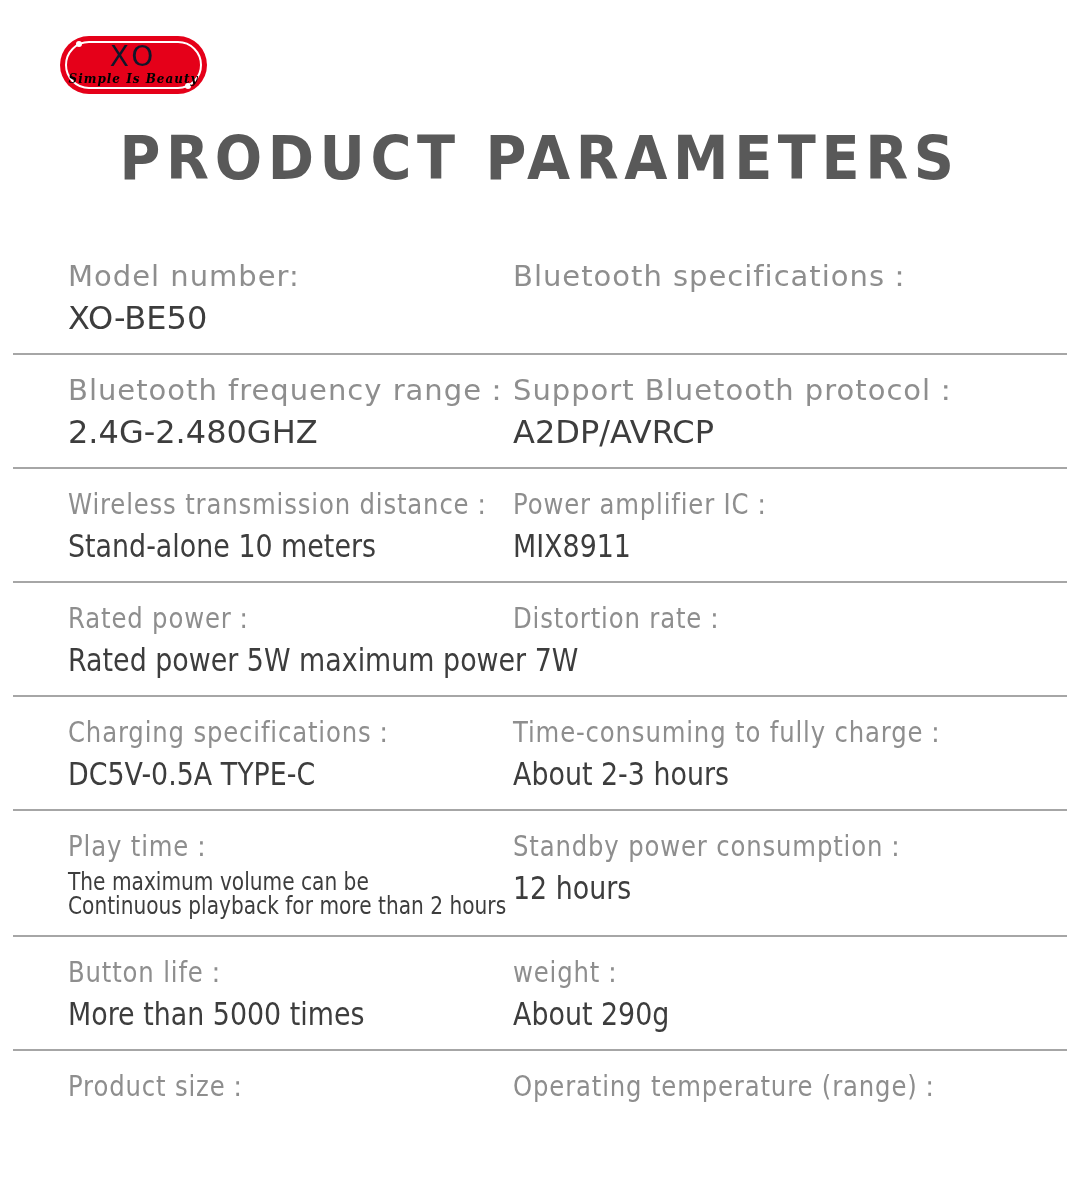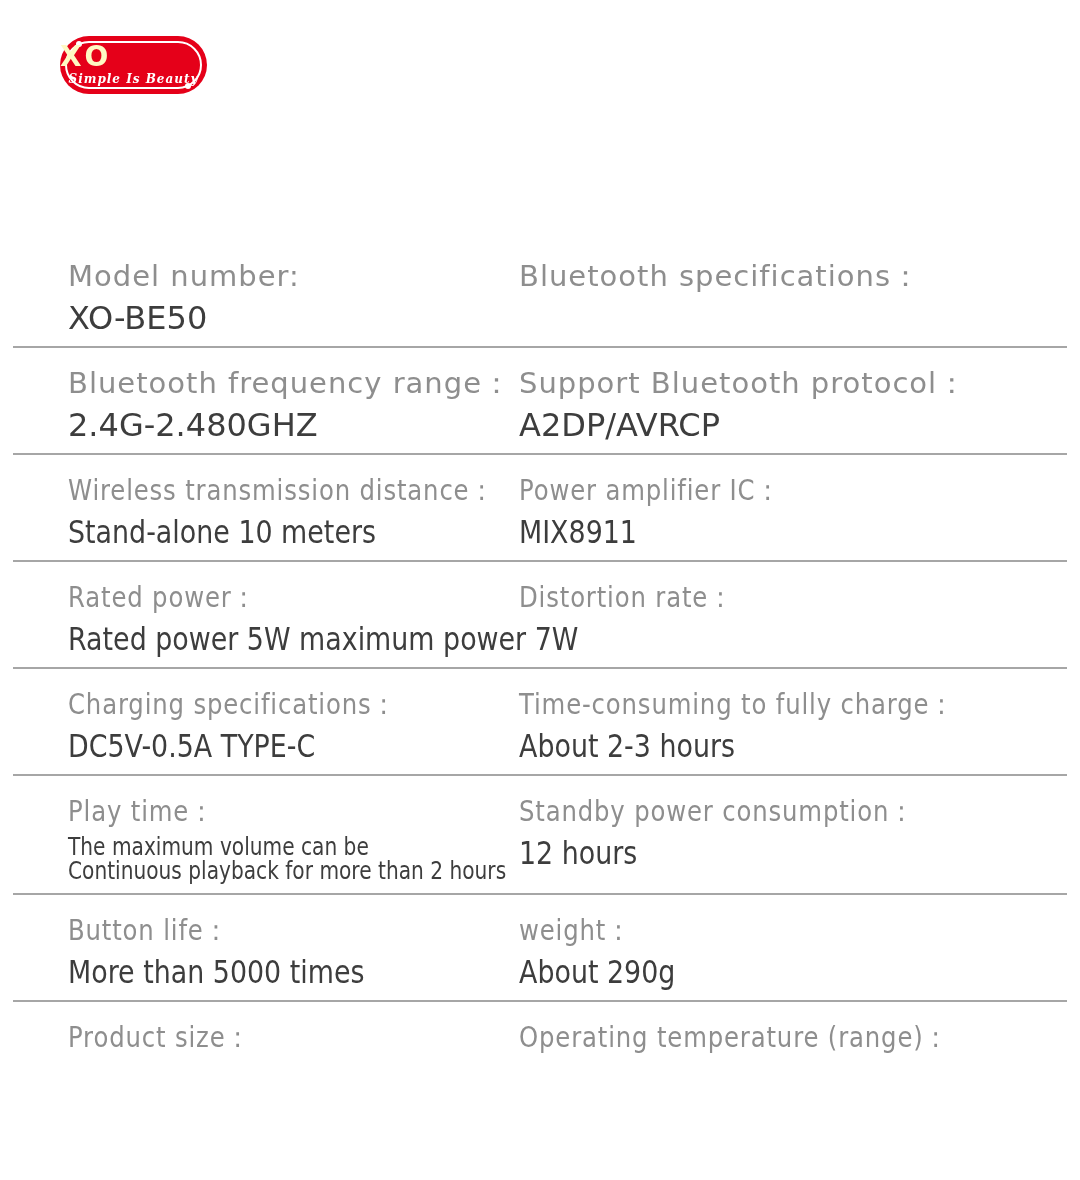--- a/index.html
+++ b/index.html
@@ -40,32 +40,32 @@
     width: 6px;
     height: 6px;
     border-radius: 50%;
     background: #ffffff;
   }
   .logo-dot.tl { left: 16px; top: 5px; }
   .logo-dot.br { right: 16px; bottom: 5px; }
   .logo-xo {
     position: absolute;
     left: 0; right: 0; top: 7px;
-    text-align: left;
-    color: #fef9c3;
-    font-weight: 700;
+    text-align: center;
+    color: #0f172a;
+    font-weight: 400;
     font-size: 28px;
     line-height: 28px;
     letter-spacing: 4px;
   }
   .logo-tagline {
     position: absolute;
     left: 0; right: 0; top: 36px;
     text-align: center;
-    color: #ffffff;
+    color: #000000;
     font-family: "DejaVu Serif", "Liberation Serif", serif;
     font-style: italic;
     font-weight: 700;
     font-size: 12px;
     line-height: 14px;
     letter-spacing: 1px;
   }
 
   
   .title-wrap {
@@ -90,24 +90,23 @@
   
   .spec-table {
     position: absolute;
     left: 13px;
     top: 250px;
     width: 1054px;
   }
   .row {
     display: grid;
     grid-template-columns: 445px 1fr;
-    padding: 17px 0 10px 55px;
+    padding: 17px 0 17px 55px;
     border-bottom: 2px solid var(--divider-color, #a6a6a6);
     box-sizing: border-box;
-    gap: 6px;
   }
   .row:first-child { padding-top: 8px; }
   .row.last { border-bottom: none; }
   .cell { padding-right: 10px; }
   .label {
     color: var(--label-color, #8e8e8e);
     font-size: 29px;
     line-height: 36px;
     letter-spacing: 1px;
     margin-bottom: 6px;
@@ -136,20 +135,23 @@
 <div class="page">
 
   <div class="logo">
     <div class="logo-ring"></div>
     <div class="logo-dot tl"></div>
     <div class="logo-dot br"></div>
     <div class="logo-xo">XO</div>
     <div class="logo-tagline">Simple Is Beauty</div>
   </div>
 
+  <div class="title-wrap">
+    <span class="title">PRODUCT PARAMETERS</span>
+  </div>
 
   <div class="spec-table">
       <div class="row">
         <div class="cell left">
           <div class="label"><span>Model number:</span></div>
           <div class="value"><span>XO-BE50</span></div>
         </div>
         <div class="cell right">
           <div class="label"><span>Bluetooth specifications：</span></div>
         </div>

